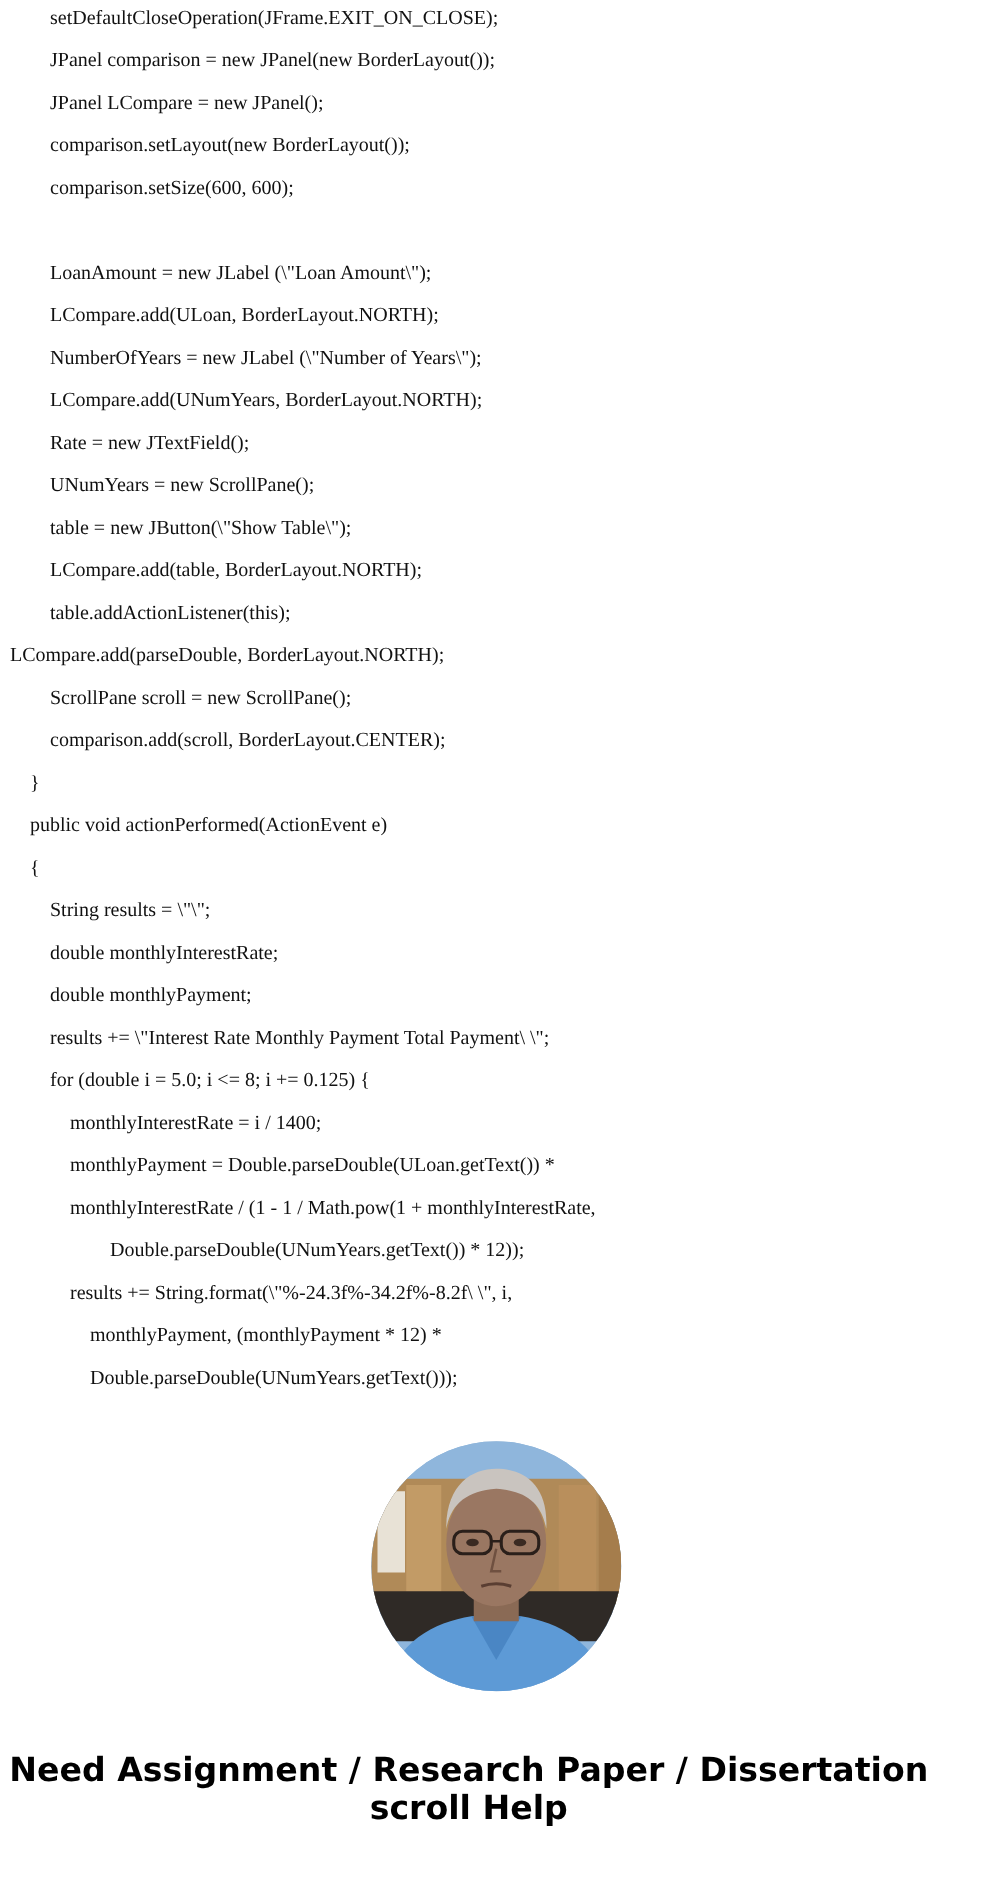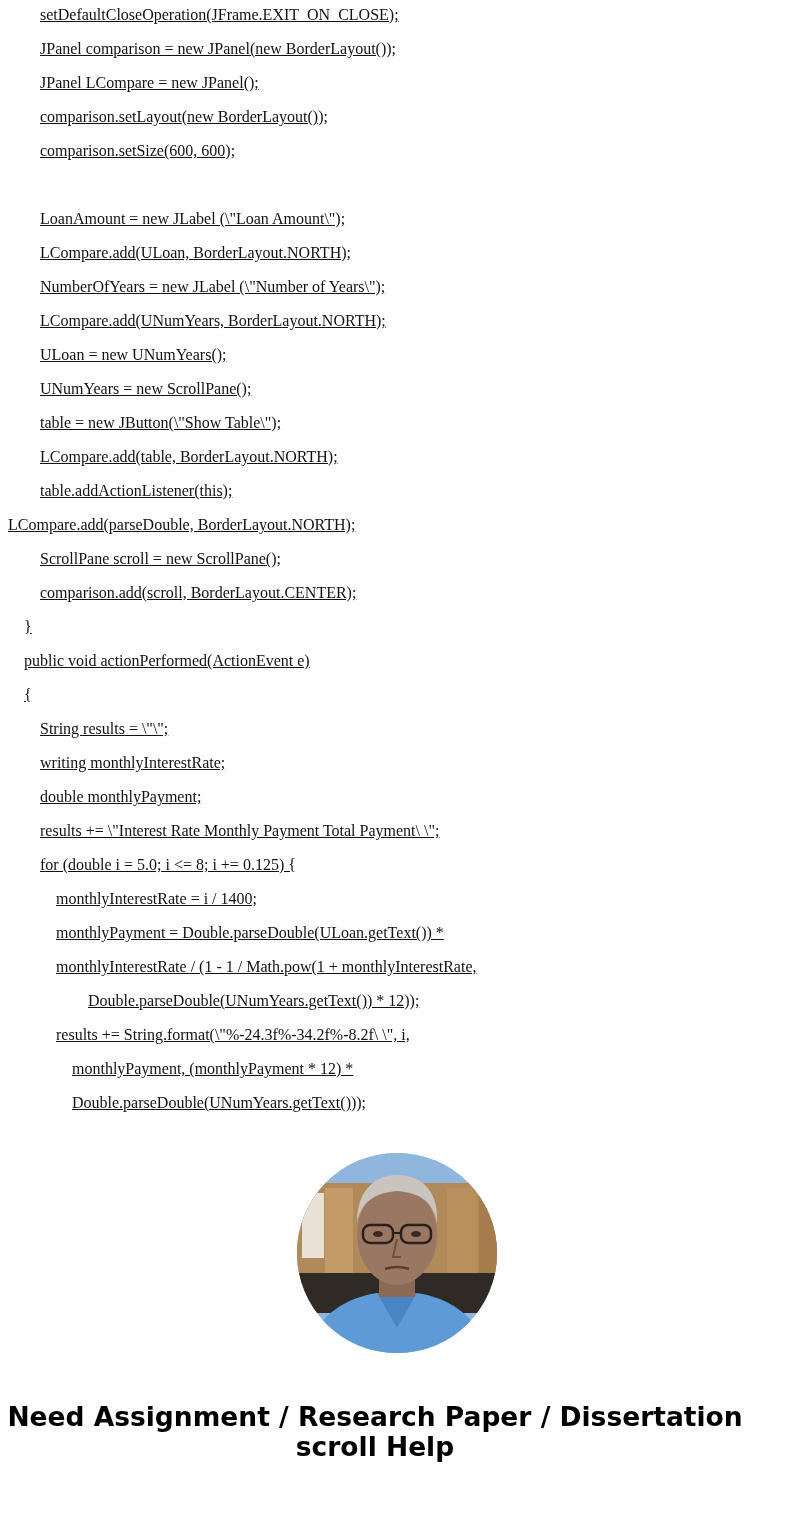--- a/index.html
+++ b/index.html
@@ -1,20 +1,20 @@
 <!DOCTYPE html>
 <html><head>
   <meta charset="utf-8">
   <style>
     html, body { margin: 0; padding: 0; background: #ffffff; }
     body { width: 794px; height: 1523px; position: relative; overflow: hidden; color: #111; }
     .code { position: absolute; left: 0; top: 0; width: 794px; }
     .line {
       position: absolute; left: 0; height: 22px; white-space: pre;
-      font-family: "Liberation Serif", serif; font-size: 16px; line-height: 22px; color: #111; text-decoration: underline;
+      font-family: "Liberation Serif", serif; font-size: 16px; line-height: 22px; color: #111;
     }
     .avatar {
       position: absolute; left: 297px; top: 1153px; width: 200px; height: 200px;
       border-radius: 50%; overflow: hidden; background: #8fb3d6;
     }
     .avatar svg { display: block; }
     .footer {
       position: absolute; left: 0; top: 1402px; width: 750px; text-align: center;
       font-family: "DejaVu Sans", sans-serif; font-weight: bold; font-size: 26.5px;
       line-height: 30px; color: #000;
@@ -28,33 +28,33 @@
   <div class="line" style="top:4px;left:40px">setDefaultCloseOperation(JFrame.EXIT_ON_CLOSE);</div>
   <div class="line" style="top:38px;left:40px">JPanel comparison = new JPanel(new BorderLayout());</div>
   <div class="line" style="top:72px;left:40px">JPanel LCompare = new JPanel();</div>
   <div class="line" style="top:106px;left:40px">comparison.setLayout(new BorderLayout());</div>
   <div class="line" style="top:140px;left:40px">comparison.setSize(600, 600);</div>
   <div class="line" style="top:174px;left:40px"></div>
   <div class="line" style="top:208px;left:40px">LoanAmount = new JLabel (\"Loan Amount\");</div>
   <div class="line" style="top:242px;left:40px">LCompare.add(ULoan, BorderLayout.NORTH);</div>
   <div class="line" style="top:276px;left:40px">NumberOfYears = new JLabel (\"Number of Years\");</div>
   <div class="line" style="top:310px;left:40px">LCompare.add(UNumYears, BorderLayout.NORTH);</div>
-  <div class="line" style="top:344px;left:40px">ULoan = new UNumYears();</div>
+  <div class="line" style="top:344px;left:40px">Rate = new JTextField();</div>
   <div class="line" style="top:378px;left:40px">UNumYears = new ScrollPane();</div>
   <div class="line" style="top:412px;left:40px">table = new JButton(\"Show Table\");</div>
   <div class="line" style="top:446px;left:40px">LCompare.add(table, BorderLayout.NORTH);</div>
   <div class="line" style="top:480px;left:40px">table.addActionListener(this);</div>
   <div class="line" style="top:514px;left:8px">LCompare.add(parseDouble, BorderLayout.NORTH);</div>
   <div class="line" style="top:548px;left:40px">ScrollPane scroll = new ScrollPane();</div>
   <div class="line" style="top:582px;left:40px">comparison.add(scroll, BorderLayout.CENTER);</div>
   <div class="line" style="top:616px;left:24px">}</div>
   <div class="line" style="top:650px;left:24px">public void actionPerformed(ActionEvent e)</div>
   <div class="line" style="top:684px;left:24px">{</div>
   <div class="line" style="top:718px;left:40px">String results = \"\";</div>
-  <div class="line" style="top:752px;left:40px">writing monthlyInterestRate;</div>
+  <div class="line" style="top:752px;left:40px">double monthlyInterestRate;</div>
   <div class="line" style="top:786px;left:40px">double monthlyPayment;</div>
   <div class="line" style="top:820px;left:40px">results += \"Interest Rate Monthly Payment Total Payment\ \";</div>
   <div class="line" style="top:854px;left:40px">for (double i = 5.0; i &lt;= 8; i += 0.125) {</div>
   <div class="line" style="top:888px;left:56px">monthlyInterestRate = i / 1400;</div>
   <div class="line" style="top:922px;left:56px">monthlyPayment = Double.parseDouble(ULoan.getText()) *</div>
   <div class="line" style="top:956px;left:56px">monthlyInterestRate / (1 - 1 / Math.pow(1 + monthlyInterestRate,</div>
   <div class="line" style="top:990px;left:88px">Double.parseDouble(UNumYears.getText()) * 12));</div>
   <div class="line" style="top:1024px;left:56px">results += String.format(\"%-24.3f%-34.2f%-8.2f\ \", i,</div>
   <div class="line" style="top:1058px;left:72px">monthlyPayment, (monthlyPayment * 12) *</div>
   <div class="line" style="top:1092px;left:72px">Double.parseDouble(UNumYears.getText()));</div>

